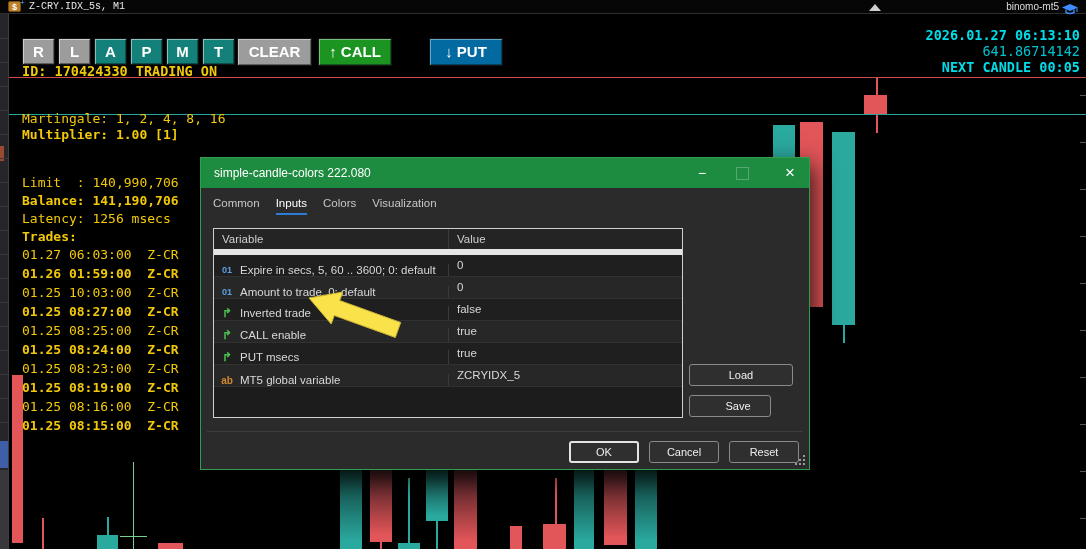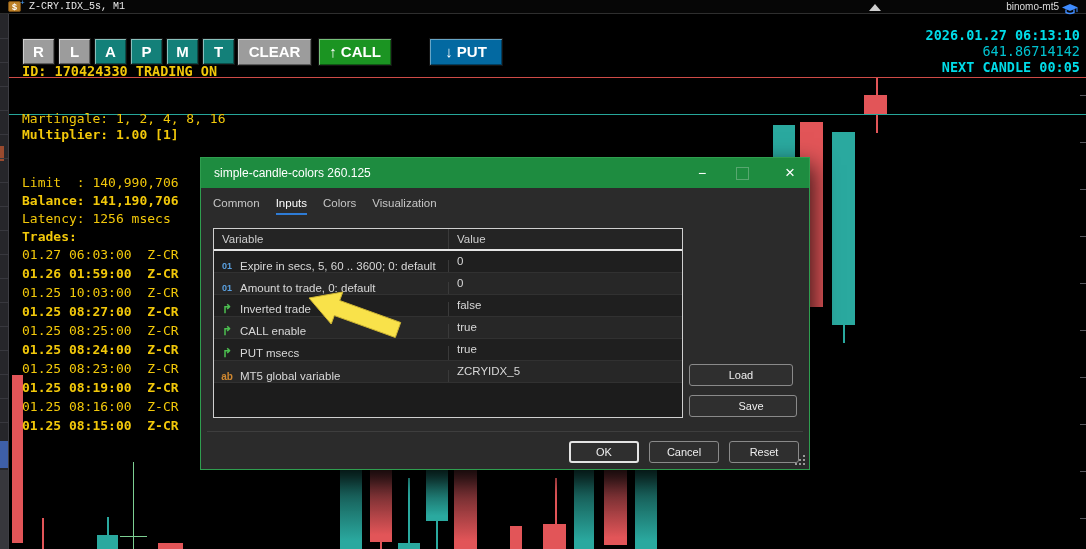--- a/index.html
+++ b/index.html
@@ -68,36 +68,36 @@
   .dlg-title-text{position:absolute;left:13px;top:0;line-height:30px;font-size:12px;color:#fff;}
   .wc{position:absolute;top:0;height:30px;line-height:30px;text-align:center;color:#fff;cursor:default;}
   .wc-min{left:486px;width:30px;font-size:14px;}
   .wc-max{left:535px;top:9px;width:11px;height:11px;border:1px solid #58a770;line-height:11px;}
   .wc-close{left:574px;width:30px;font-size:17px;}
   .dlg-tabs{position:absolute;left:12px;top:39px;display:flex;gap:16px;font-size:11.5px;color:#c6c6c6;}
   .tab{padding-bottom:4px;cursor:default;}
   .tab.active{color:#fff;border-bottom:2px solid #2e7cd6;}
   .tbl{position:absolute;left:12px;top:70px;width:470px;height:190px;border:1px solid #cfcfcf;
        background:#1c1c1c;box-sizing:border-box;font-size:11.5px;color:#d8d8d8;overflow:hidden;}
-  .tbl-head{height:20px;display:flex;border-bottom:2px solid #e5e5e5;background:#242424;align-items:flex-end;}
+  .tbl-head{height:20px;display:flex;border-bottom:6px solid #e5e5e5;background:#242424;align-items:flex-end;}
   .th-var{width:235px;padding-left:8px;line-height:20px;border-right:1px solid #3a3a3a;box-sizing:border-box;color:#cfcfcf;}
   .th-val{padding-left:8px;line-height:20px;color:#cfcfcf;}
   .tbl-row{height:21px;display:flex;border-bottom:1px solid #313131;background:#1f1f1f;align-items:flex-end;}
   .tbl-row.alt{background:#272727;}
   .cell-var{width:235px;display:flex;align-items:center;gap:5px;padding-left:5px;
             border-right:1px solid #3a3a3a;box-sizing:border-box;}
   .cell-val{padding-left:8px;line-height:21px;}
   .ic{width:16px;text-align:center;font-weight:bold;flex:none;}
   .ic-int{color:#5aa0e0;font-size:9px;}
   .ic-bool{color:#4cbf50;font-size:12px;}
   .ic-str{color:#d08830;font-size:10px;}
   .dlg-btn{position:absolute;height:22px;background:#2f2f2f;border:1px solid #8a8a8a;border-radius:3px;
            color:#eee;font-size:11px;text-align:center;line-height:20px;box-sizing:border-box;cursor:default;}
   .btn-load{left:488px;top:206px;width:104px;}
-  .btn-save{left:488px;top:237px;width:108px;padding-left:16px;}
+  .btn-save{left:488px;top:237px;width:82px;padding-left:16px;}
   .footer-sep{position:absolute;left:6px;top:273px;width:596px;height:1px;background:#3e3e3e;}
   .btn-ok{left:368px;top:283px;width:70px;border:2px solid #e4e4e4;line-height:18px;}
   .btn-cancel{left:448px;top:283px;width:70px;}
   .btn-reset{left:528px;top:283px;width:70px;}
   .grip{position:absolute;right:4px;bottom:4px;width:2px;height:2px;background:#9a9a9a;
         box-shadow:-4px 0 #9a9a9a,-8px 0 #9a9a9a,0 -4px #9a9a9a,-4px -4px #9a9a9a,0 -8px #9a9a9a;}
   
   .annot{position:absolute;left:298px;top:288px;z-index:30;}
 </style>
 </head>
@@ -210,21 +210,21 @@
 
     <div class="info2 mono"><span>Limit  : 140,990,706</span><br><span class="b">Balance: 141,190,706</span><br><span>Latency: 1256 msecs</span><br><span class="b">Trades:</span></div>
 
     <div class="trades mono" id="trades-list"><div class="trade-row">01.27 06:03:00  Z-CR</div><div class="trade-row bold">01.26 01:59:00  Z-CR</div><div class="trade-row">01.25 10:03:00  Z-CR</div><div class="trade-row bold">01.25 08:27:00  Z-CR</div><div class="trade-row">01.25 08:25:00  Z-CR</div><div class="trade-row bold">01.25 08:24:00  Z-CR</div><div class="trade-row">01.25 08:23:00  Z-CR</div><div class="trade-row bold">01.25 08:19:00  Z-CR</div><div class="trade-row">01.25 08:16:00  Z-CR</div><div class="trade-row bold">01.25 08:15:00  Z-CR</div></div>
 
     <div class="cyan-block mono"><span class="b">2026.01.27 06:13:10</span><br><span class="dim">641.86714142</span><br><span class="b">NEXT CANDLE 00:05</span></div>
   </div>
 
   <div class="dialog">
     <div class="dlg-title">
-      <span class="dlg-title-text">simple-candle-colors 260.125</span>
+      <span class="dlg-title-text">simple-candle-colors 222.080</span>
       <span class="wc wc-min">−</span>
       <span class="wc wc-max"></span>
       <span class="wc wc-close">×</span>
     </div>
 
     <div class="dlg-tabs">
       <span class="tab">Common</span>
       <span class="tab active">Inputs</span>
       <span class="tab">Colors</span>
       <span class="tab">Visualization</span>

